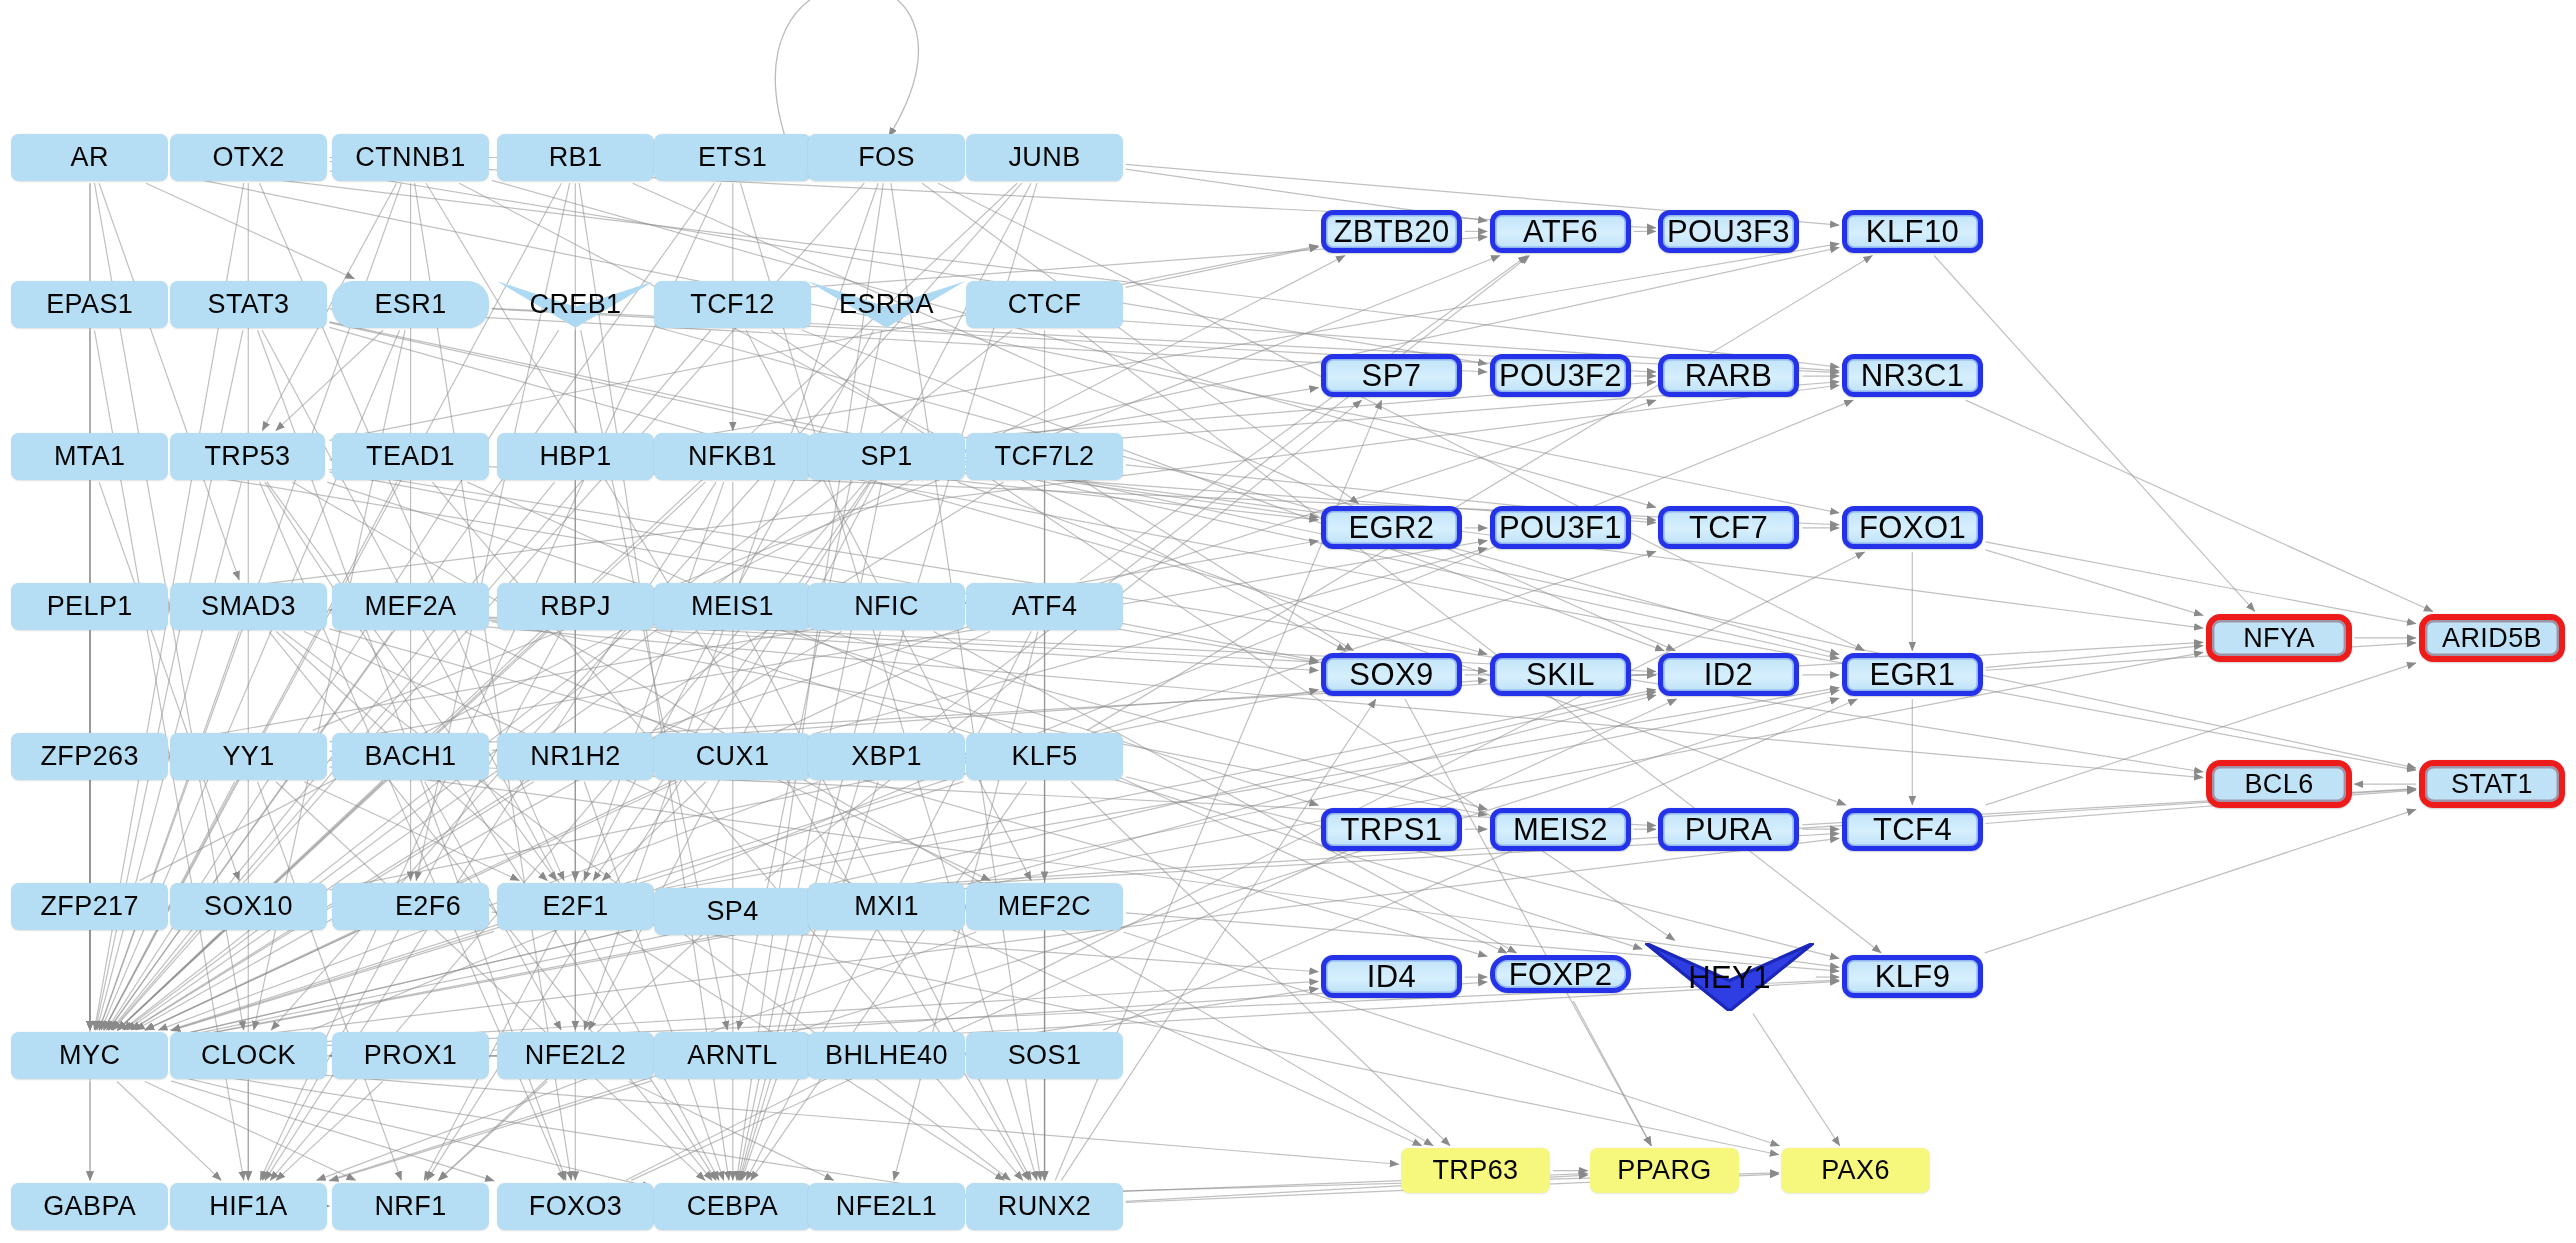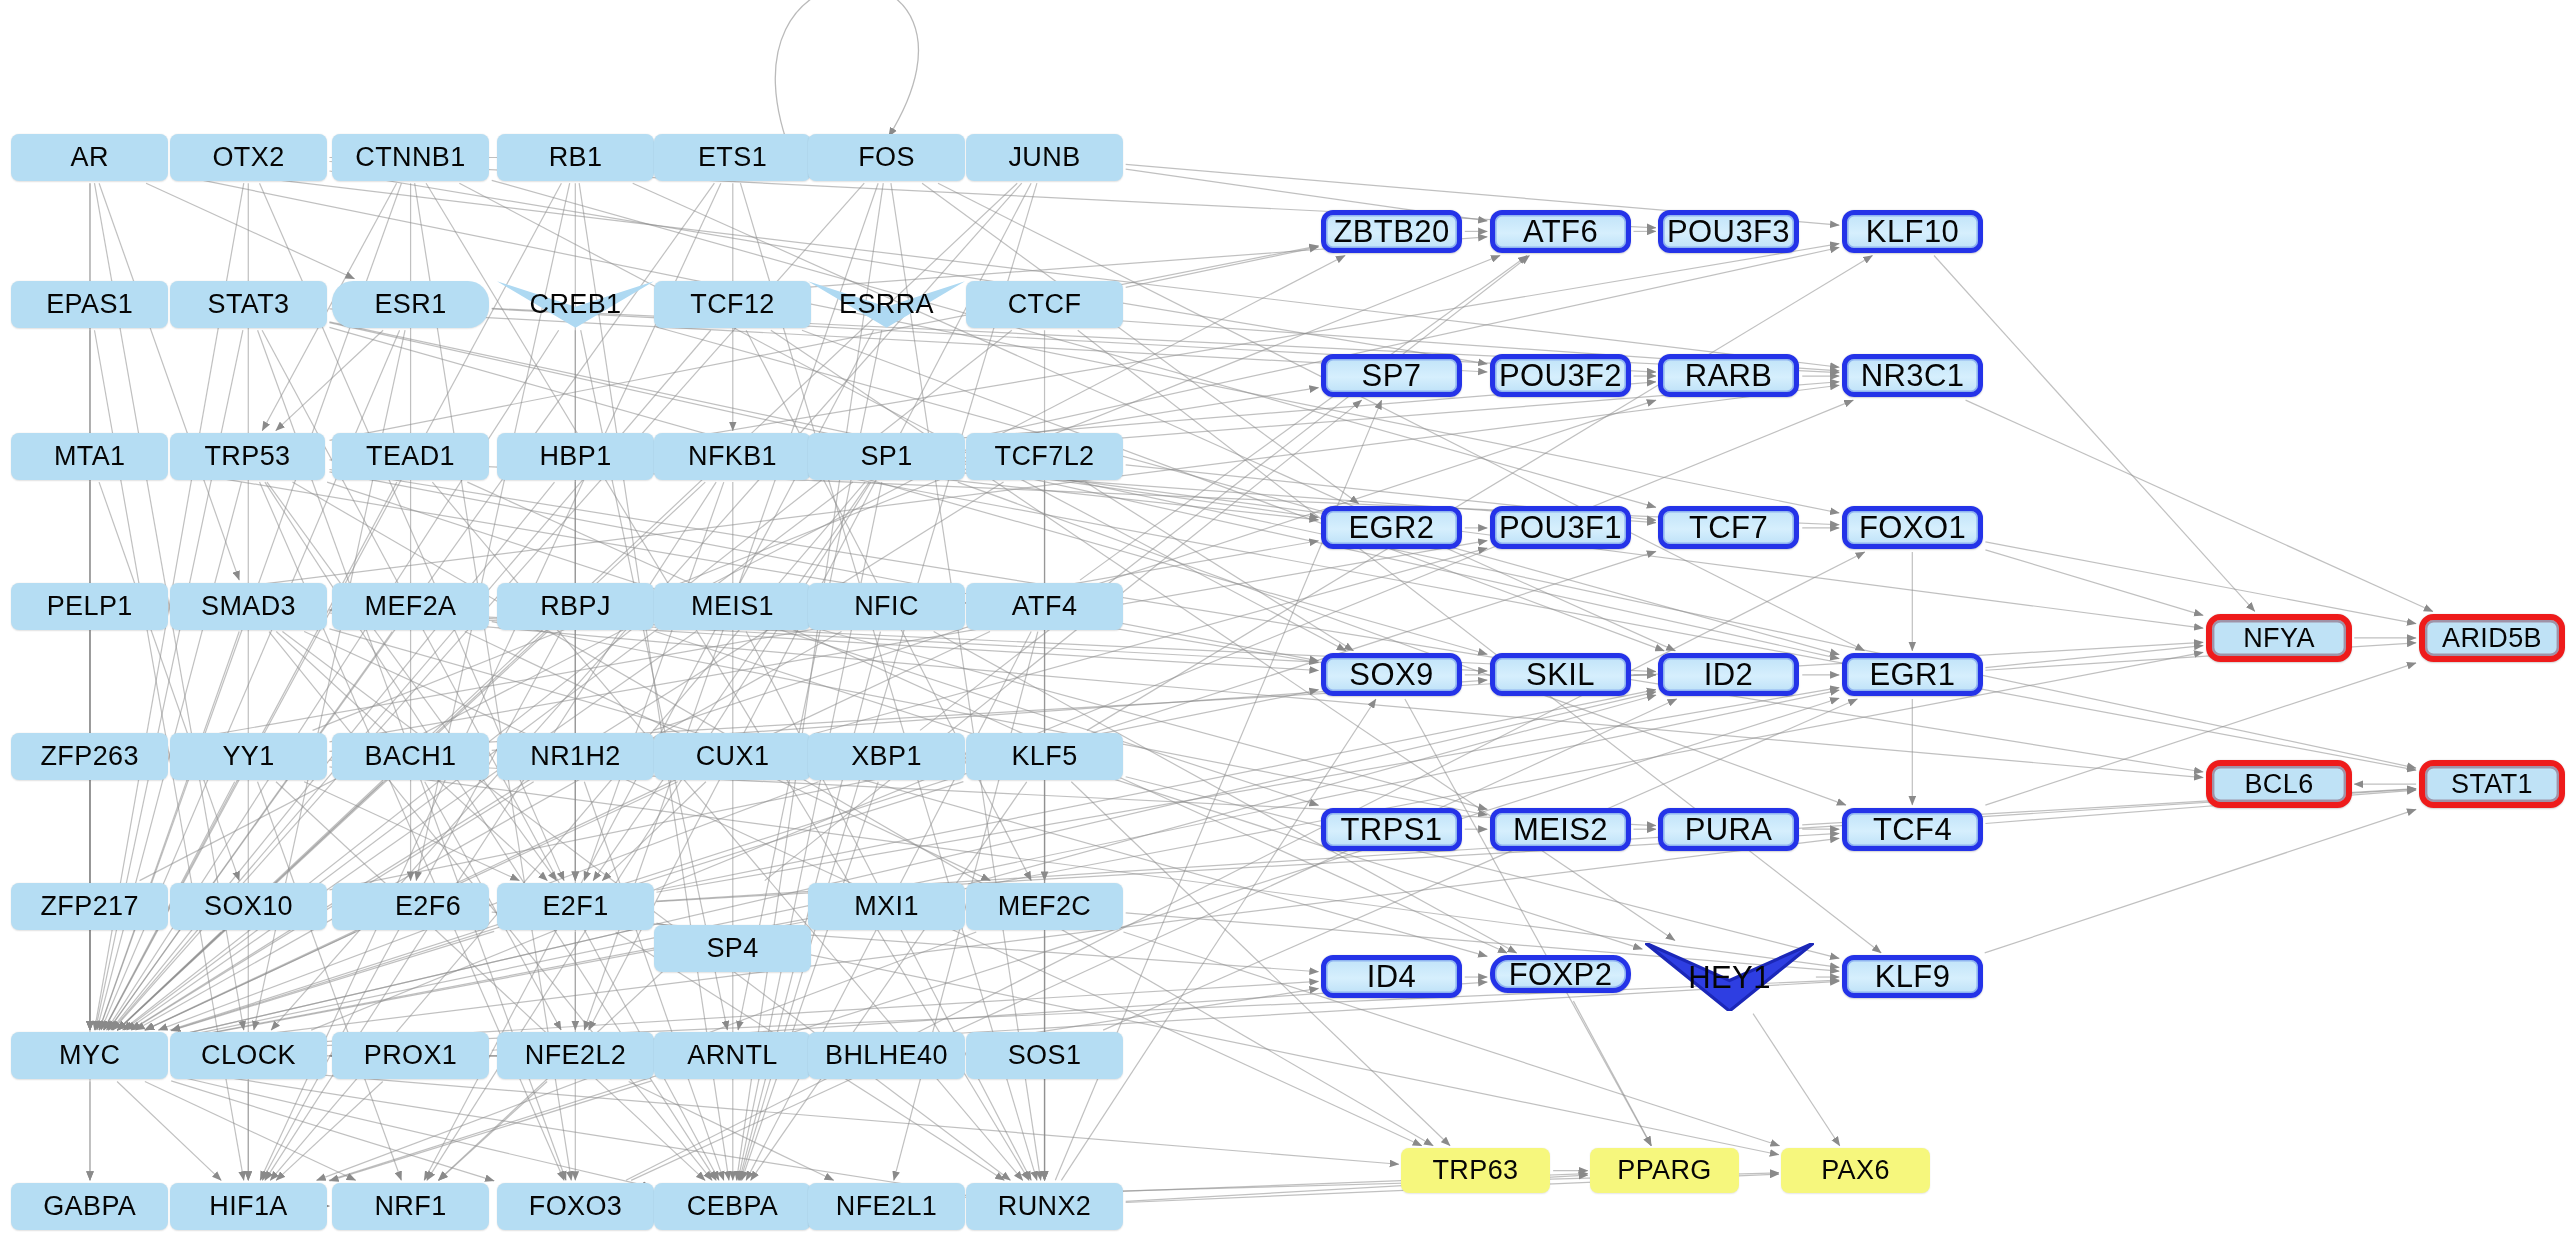--- a/index.html
+++ b/index.html
@@ -447,21 +447,21 @@
     </div>
     <div class="node tf" style="left: 170px; top: 883px; width: 157px; height: 47px;">
       <span class="vlabel">SOX10</span>
     </div>
     <div class="node tf" style="left: 332px; top: 883px; width: 157px; height: 47px; padding-left: 35px;">
       <span class="vlabel">E2F6</span>
     </div>
     <div class="node tf" style="left: 497px; top: 883px; width: 157px; height: 47px;">
       <span class="vlabel">E2F1</span>
     </div>
-    <div class="node tf" style="left: 654px; top: 925px; width: 157px; height: 47px;">
+    <div class="node tf" style="left: 654px; top: 888px; width: 157px; height: 47px;">
       <span class="vlabel">SP4</span>
     </div>
     <div class="node tf" style="left: 808px; top: 883px; width: 157px; height: 47px;">
       <span class="vlabel">MXI1</span>
     </div>
     <div class="node tf" style="left: 966px; top: 883px; width: 157px; height: 47px;">
       <span class="vlabel">MEF2C</span>
     </div>
     <div class="node tf" style="left: 11.2px; top: 1032px; width: 157px; height: 47px;">
       <span class="vlabel">MYC</span>

